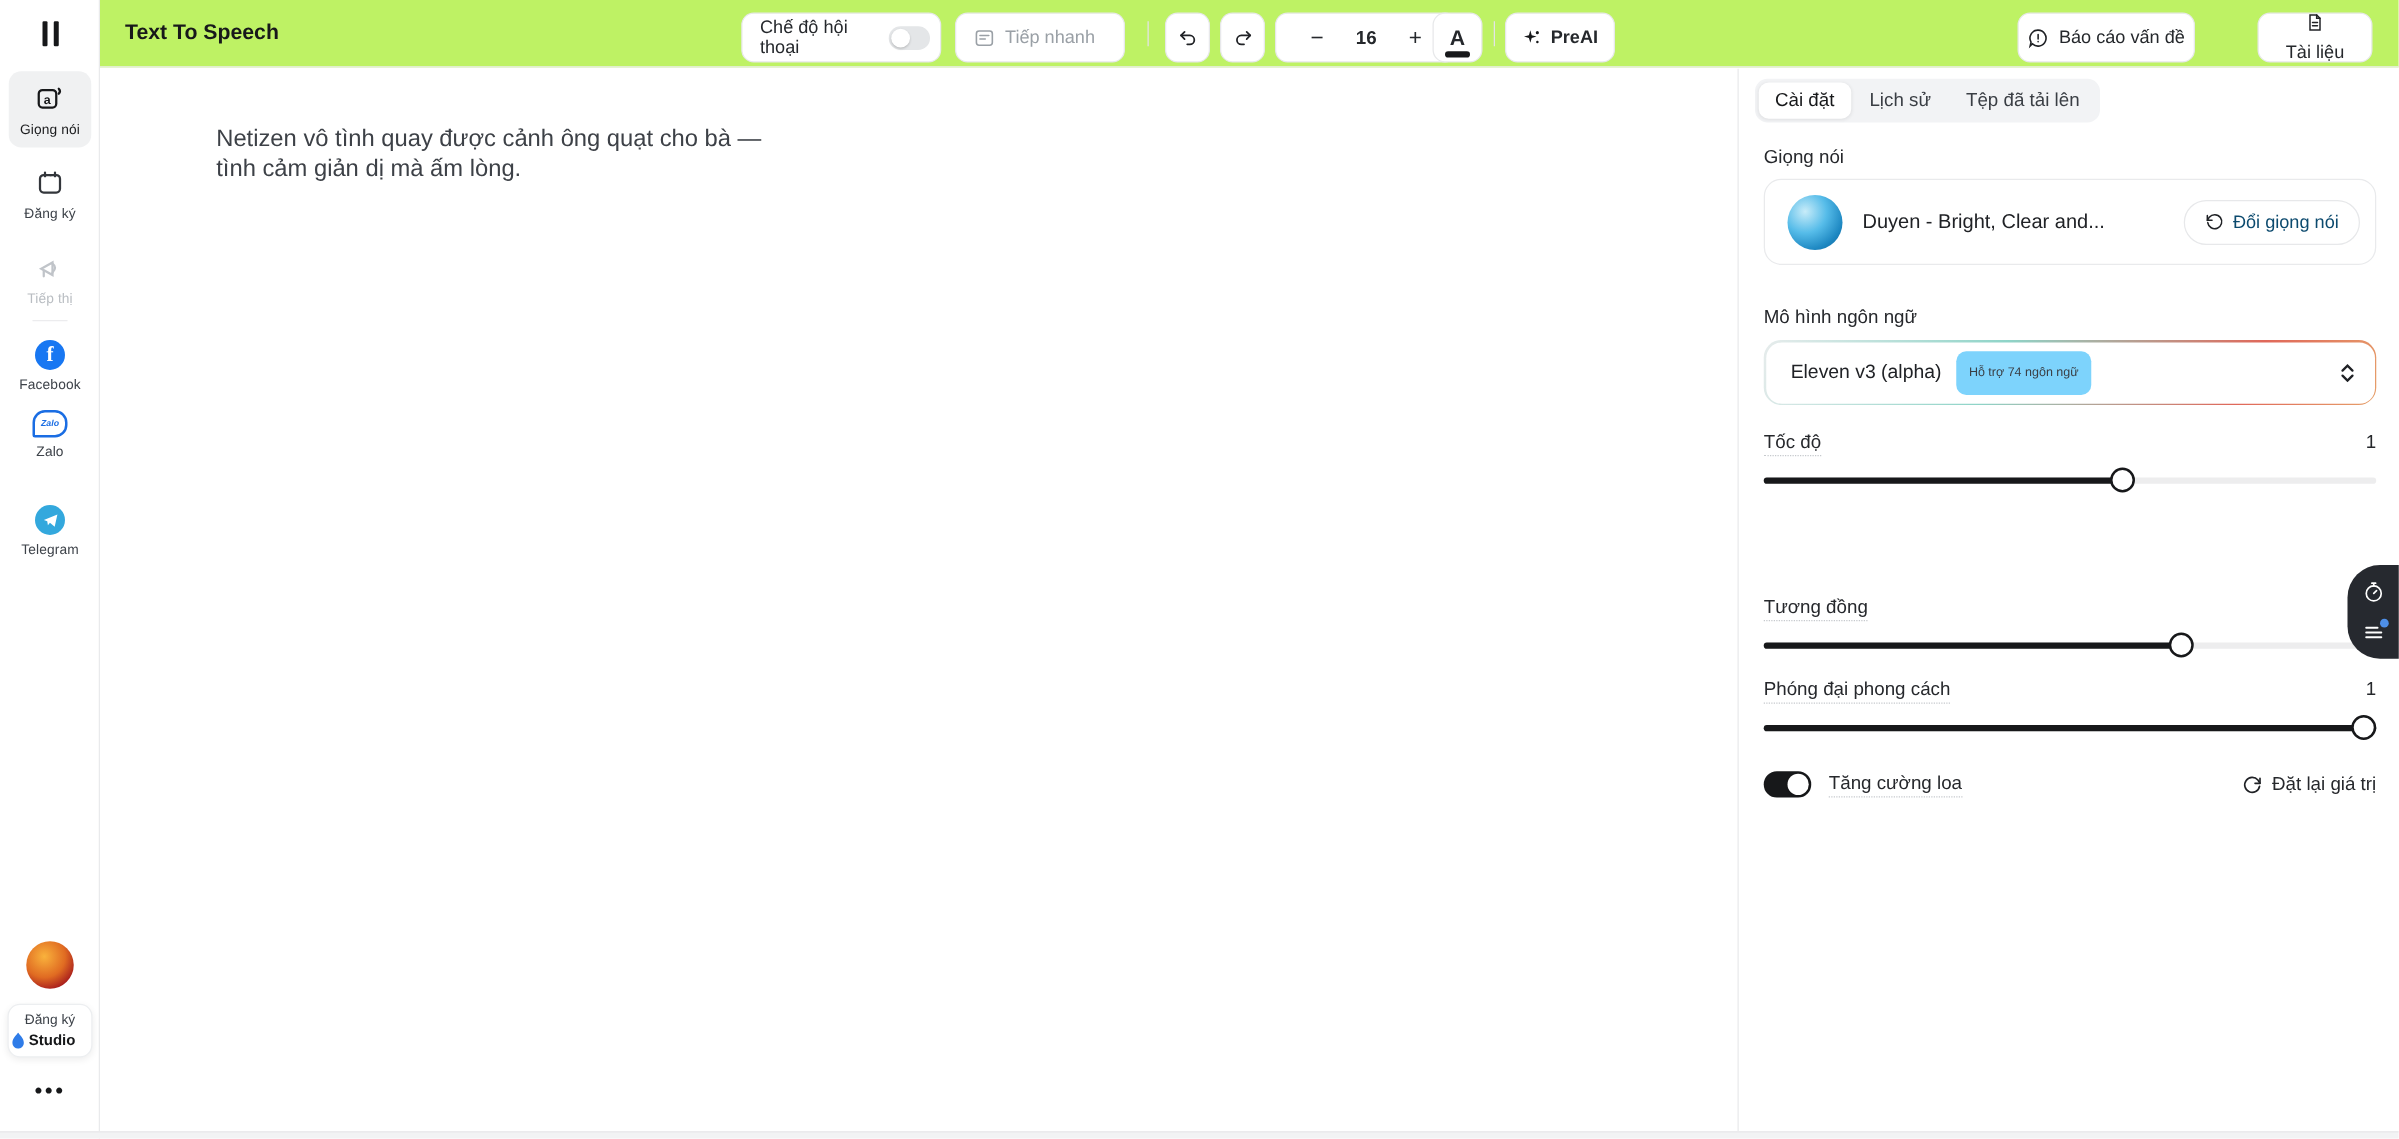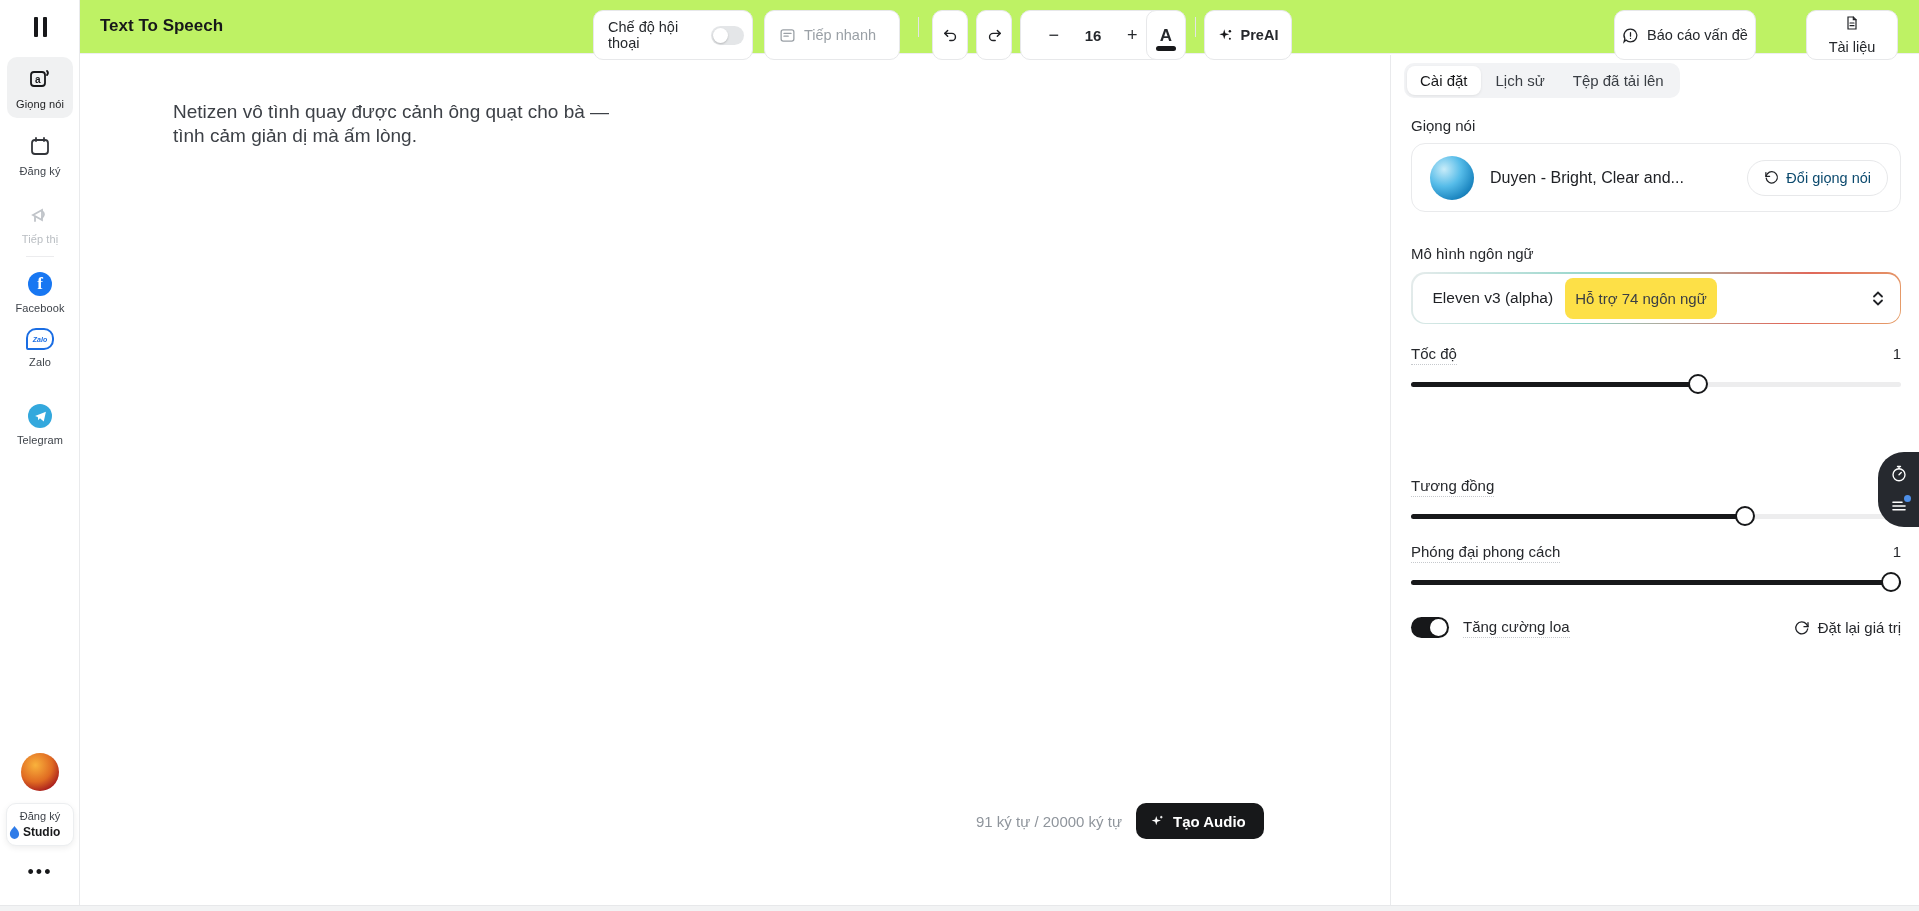--- a/index.html
+++ b/index.html
@@ -38,21 +38,21 @@
   .studio-badge .l1 { font-size:11px; color:#3e434a; }
   .studio-badge .l2 { font-size:12px; font-weight:bold; color:#17181a; display:flex;
     align-items:center; gap:3px; margin-top:3px; }
   .more-dots { position:absolute; left:0; top:862px; width:80px; text-align:center;
     font-size:18px; letter-spacing:2px; color:#17181a; cursor:pointer; }
 
   
   .topbar { position:absolute; left:80px; top:0; width:1839px; height:54px; background:#bef264;
     border-bottom:1px solid #edeef0; z-index:4; }
   .page-title { position:absolute; left:20px; top:16px; font-size:17px; font-weight:bold; color:#17181a; }
-  .pill { position:absolute; top:10px; height:50px; border:1px solid #e7e8ea; border-radius:10px;
+  .pill { position:absolute; top:10px; height:40px; border:1px solid #e7e8ea; border-radius:10px;
     background:#fff; display:flex; align-items:center; font-size:14.5px; color:#25282c;
     cursor:pointer; }
   .sep { position:absolute; top:17px; width:1px; height:20px; background:#e3e4e6; }
   .toggle { position:relative; border-radius:999px; cursor:pointer; }
   .toggle .knob { position:absolute; top:2px; border-radius:50%; background:#fff;
     box-shadow:0 1px 2px rgba(0,0,0,.2); }
   .t-sm { width:34px; height:19px; background:#e4e6e8; }
   .t-sm .knob { width:15px; height:15px; left:2px; }
   .iconbtn { justify-content:center; }
   .fontsize-pill span.num { font-weight:bold; font-size:15px; margin:0 22px; }
@@ -90,21 +90,21 @@
     overflow:hidden; }
   .change-voice { height:36px; padding:0 16px; border:1px solid #e7e8ea; border-radius:18px;
     background:#fff; font-size:14.5px; color:#0c4a6e; display:flex; align-items:center; gap:7px;
     cursor:pointer; font-family:inherit; white-space:nowrap; }
   .model-select { position:absolute; left:20px; top:217px; width:490px; height:52px;
     border-radius:14px; padding:1.5px; cursor:pointer;
     background:linear-gradient(115deg, #e7ecec 0%, #8fd4c8 38%, #e0685a 78%, #e6a06a 100%); }
   .model-inner { width:100%; height:100%; background:#fff; border-radius:12.5px;
     display:flex; align-items:center; padding:0 16px 0 20px; gap:12px; }
   .model-name { font-size:15.5px; color:#202226; white-space:nowrap; }
-  .model-badge { background:#fde047; border-radius:8px; padding:12px 10px; font-size:15px;
+  .model-badge { background:#7dd3fc; border-radius:8px; padding:12px 10px; font-size:10px;
     color:#3a3e44; white-space:nowrap; }
   .updown { margin-left:auto; display:flex; flex-direction:column; gap:1px; align-items:center; }
 
   .slider-row { position:absolute; left:20px; width:490px; }
   .slider-head { display:flex; justify-content:space-between; align-items:baseline; font-size:15px; }
   .slider-head .sl-label { color:#26282c; border-bottom:1.5px dotted #c6c9cd; padding-bottom:2px; }
   .slider-head .sl-value { color:#26282c; }
   .track { position:relative; margin-top:17px; height:5px; background:#ededee; border-radius:3px; }
   .track .fill { position:absolute; left:0; top:0; height:5px; background:#17181a; border-radius:3px; }
   .track .thumb { position:absolute; top:-8px; width:20px; height:20px; background:#fff;
@@ -286,32 +286,20 @@
           <path d="M6 3 h8 l4 4 v14 h-12 Z"></path>
             <path d="M14 3 v4 h4 M9 12h6 M9 16h6"></path>
         </svg>
       </span>
       <span>Tài liệu</span>
     </div>
   </div>
 
   <div class="canvas">
     <div class="editor-text">Netizen vô tình quay được cảnh ông quạt cho bà — tình cảm giản dị mà ấm lòng.</div>
-    <div class="bottom-row">
-      <span class="char-count">91 ký tự / 20000 ký tự</span>
-      <button class="gen-btn">
-        <span>
-          <svg width="15" height="15" viewBox="0 0 24 24" fill="#fff">
-            <path d="M10 3 l1.7 5.8 L17.5 10.5 l-5.8 1.7 L10 18 l-1.7 -5.8 L2.5 10.5 l5.8 -1.7 Z"></path>
-            <path d="M18 3 v4 M16 5 h4" stroke="#fff" stroke-width="1.6"></path>
-          </svg>
-        </span>
-        <span>Tạo Audio</span>
-      </button>
-    </div>
   </div>
 
   <div class="panel">
     <div class="tabs">
       <div class="tab active">Cài đặt</div>
       <div class="tab">Lịch sử</div>
       <div class="tab">Tệp đã tải lên</div>
     </div>
 
     <div class="sec-label" style="top:62px">Giọng nói</div>

